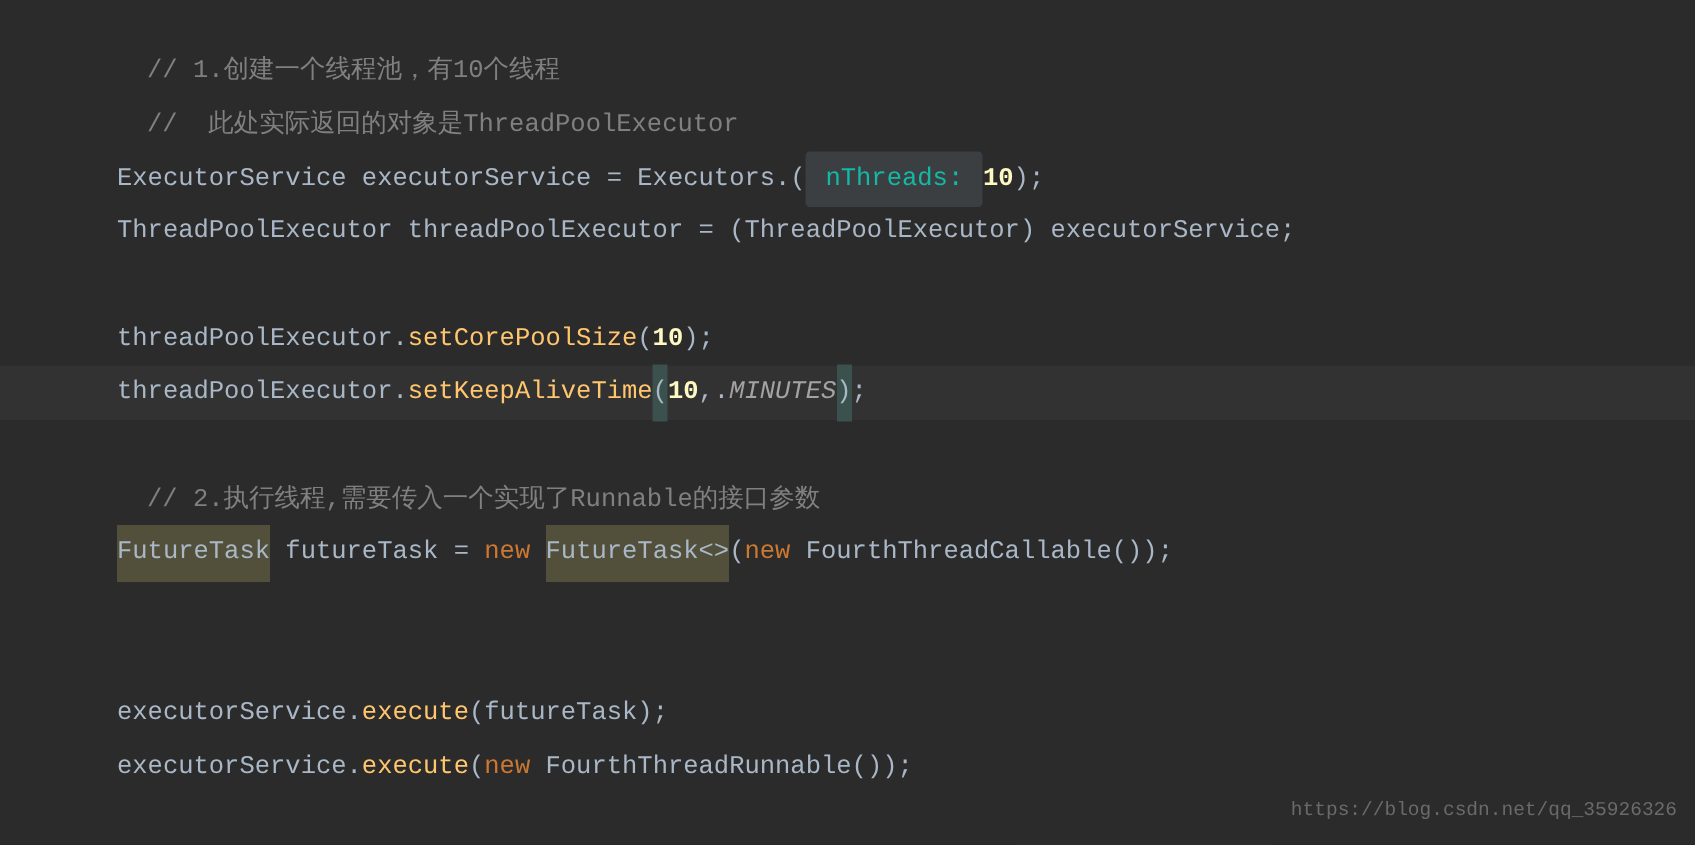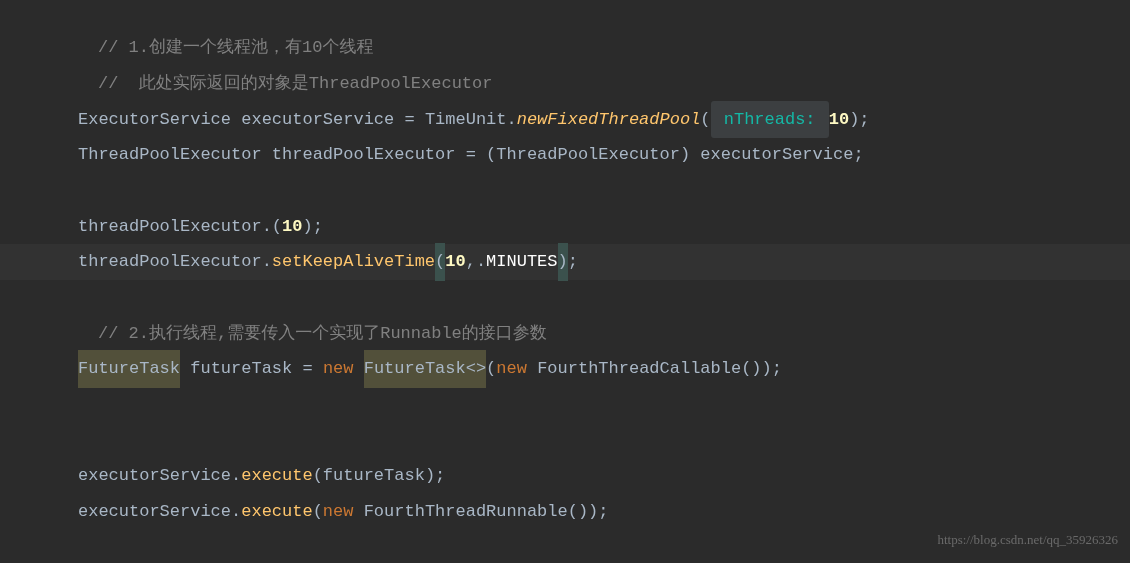--- a/index.html
+++ b/index.html
@@ -33,43 +33,43 @@
       padding-left: 78px;
       width: 1130px;
     }
     .comment { color: #808080; margin-left: 20px; }
     .keyword { color: #cc7832; }
     .type { color: #a9b7c6; }
     .method { color: #ffc66d; }
     .static-method { color: #ffc66d; font-style: italic; }
     .number { color: #fef9c3; font-weight: bold; }
     .param-hint { color: #14b8a6; background-color: #3c3f41; padding: 0 3px; border-radius: 3px; }
-    .constant { color: #ffffff; }
+    .constant { color: #a3a3a3; font-style: italic; }
     .raw-type { background-color: #52503a; color: #a9b7c6; }
     .paren-match { background-color: #3b514d; }
     .closing-paren-match { background-color: #3b514d; }
     .watermark {
       position: absolute;
       bottom: 8px;
       right: 12px;
       color: #6a6a6a;
       font-size: 13px;
-      font-family: Liberation Serif, serif;
+      font-family: Liberation Mono, monospace;
     }
   </style>
 </head>
 <body>
 
 <div class="code-container">
   <div class="line"><span class="comment">// 1.创建一个线程池，有10个线程</span></div>
   <div class="line"><span class="comment">//  此处实际返回的对象是ThreadPoolExecutor</span></div>
-  <div class="line"><span class="type">ExecutorService</span><span> </span><span class="type">executorService</span><span> = </span><span class="type">TimeUnit</span><span>.</span><span class="static-method">newFixedThreadPool</span><span>(</span><span class="param-hint"> nThreads: </span><span class="number">10</span><span>);</span></div>
+  <div class="line"><span class="type">ExecutorService</span><span> </span><span class="type">executorService</span><span> = </span><span class="type">Executors</span><span>.</span><span>(</span><span class="param-hint"> nThreads: </span><span class="number">10</span><span>);</span></div>
   <div class="line"><span class="type">ThreadPoolExecutor</span><span> </span><span class="type">threadPoolExecutor</span><span> = (</span><span class="type">ThreadPoolExecutor</span><span>) </span><span class="type">executorService</span><span>;</span></div>
   <div class="line"></div>
-  <div class="line"><span class="type">threadPoolExecutor</span><span>.</span><span>(</span><span class="number">10</span><span>);</span></div>
+  <div class="line"><span class="type">threadPoolExecutor</span><span>.</span><span class="method">setCorePoolSize</span><span>(</span><span class="number">10</span><span>);</span></div>
   <div class="line highlighted"><span class="type">threadPoolExecutor</span><span>.</span><span class="method">setKeepAliveTime</span><span class="paren-match">(</span><span class="number">10</span><span>,</span><span>.</span><span class="constant">MINUTES</span><span class="closing-paren-match">)</span><span>;</span></div>
   <div class="line"></div>
   <div class="line"><span class="comment">// 2.执行线程,需要传入一个实现了Runnable的接口参数</span></div>
   <div class="line"><span class="raw-type">FutureTask</span><span> </span><span class="type">futureTask</span><span> = </span><span class="keyword">new</span><span> </span><span class="raw-type">FutureTask&lt;&gt;</span><span>(</span><span class="keyword">new</span><span> </span><span class="type">FourthThreadCallable</span><span>());</span></div>
   <div class="line"></div>
   <div class="line"></div>
   <div class="line"><span class="type">executorService</span><span>.</span><span class="method">execute</span><span>(</span><span class="type">futureTask</span><span>);</span></div>
   <div class="line"><span class="type">executorService</span><span>.</span><span class="method">execute</span><span>(</span><span class="keyword">new</span><span> </span><span class="type">FourthThreadRunnable</span><span>());</span></div>
 </div>
 

